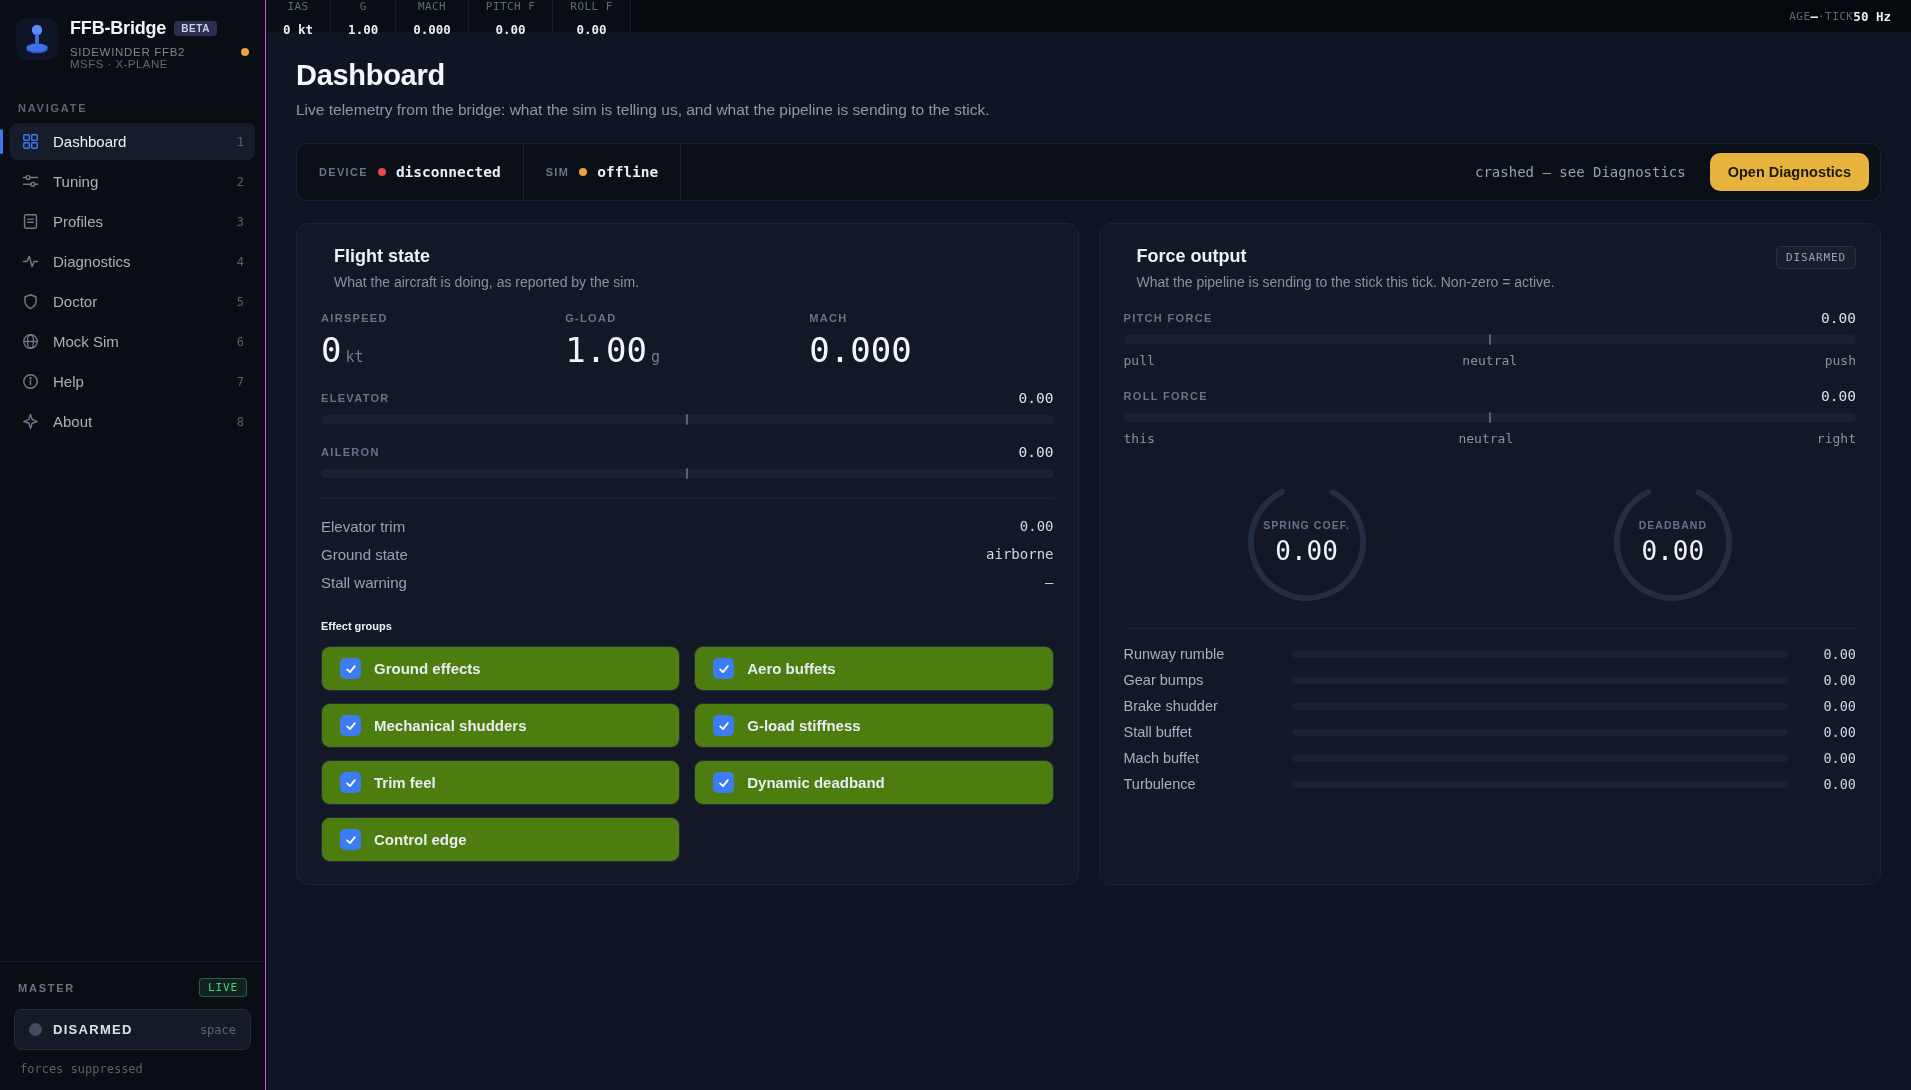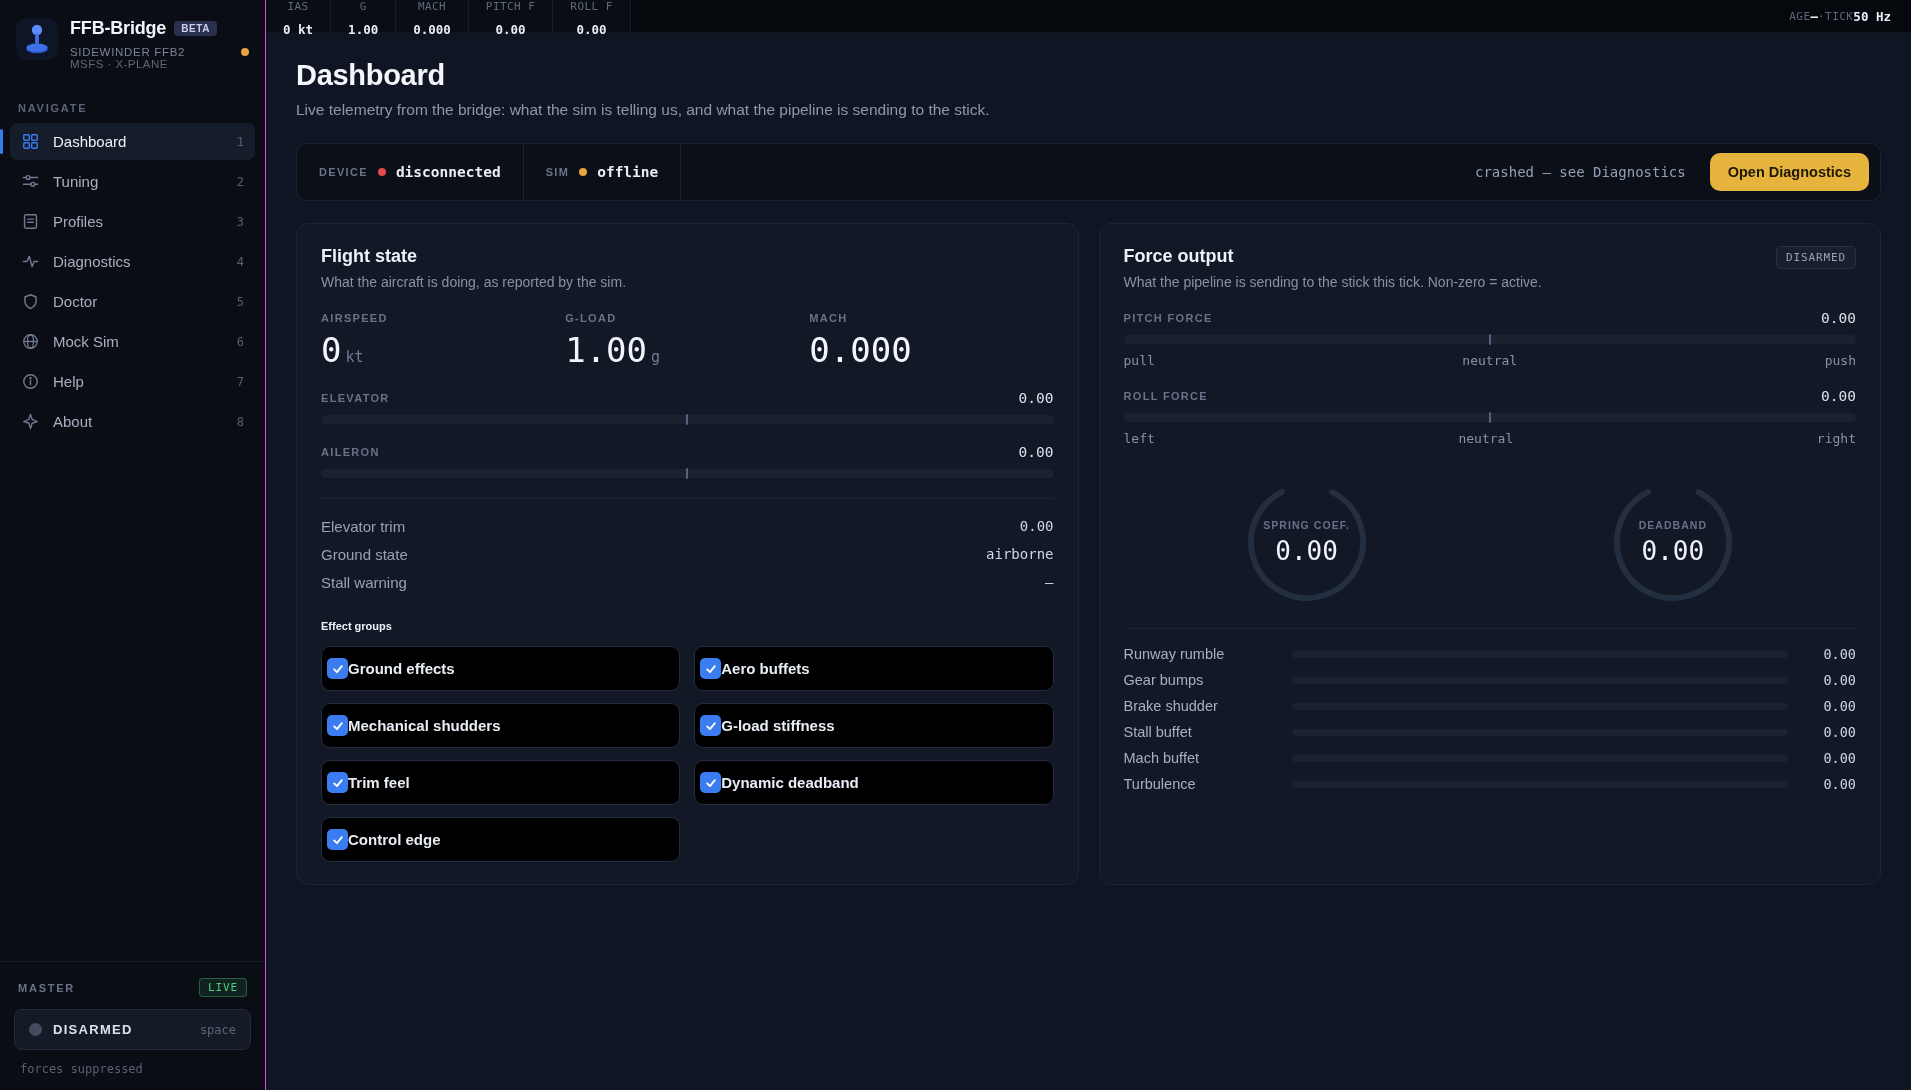--- a/index.html
+++ b/index.html
@@ -60,21 +60,21 @@
 
   .statusbar{display:flex;align-items:center;background:#0b0f18;border:1px solid #1b2231;border-radius:10px;height:58px;margin-bottom:22px;}
   .status-cell{display:flex;align-items:center;gap:10px;padding:0 22px;height:100%;border-right:1px solid #1b2231;}
   .status-label{font-size:11px;letter-spacing:.12em;color:#6b7589;font-weight:700;}
   .status-value{font-family:"DejaVu Sans Mono",monospace;font-size:14.5px;font-weight:600;color:#e9eef6;}
   .status-msg{margin-left:auto;font-family:"DejaVu Sans Mono",monospace;font-size:14px;color:#96a0b4;padding-right:24px;}
   .diag-btn{background:var(--warning);color:#1f1805;border:none;border-radius:10px;font-weight:700;font-size:14.5px;padding:11px 18px;margin-right:11px;font-family:"Liberation Sans",sans-serif;cursor:pointer;}
 
   .cards{display:grid;grid-template-columns:1fr 1fr;gap:20px;}
   .card{background:#121826;border:1px solid #1d2433;border-radius:12px;padding:22px 24px;}
-  .card-title-row{display:flex;align-items:flex-start;justify-content:space-between;}
+  .card-title-row{display:flex;align-items:flex-start;justify-content:space-between;margin-left:13px;}
   .card-title{font-size:18px;font-weight:700;color:#edf1f8;margin:0;}
   .card-sub{font-size:14px;color:#8791a5;margin:7px 0 0;}
   .force-badge{font-family:"DejaVu Sans Mono",monospace;font-size:11px;color:#99a4b9;background:#181f2d;border:1px solid #2a3346;padding:4px 9px;border-radius:5px;letter-spacing:.08em;}
 
   .metrics{display:grid;grid-template-columns:1fr 1fr 1fr;margin-top:22px;}
   .metric-label{font-size:11px;letter-spacing:.12em;color:#68728a;font-weight:700;}
   .metric-value{font-family:"DejaVu Sans Mono",monospace;font-size:34px;color:#f2f5fb;margin-top:6px;}
   .metric-unit{font-size:15px;color:#707c92;margin-left:4px;}
 
   .axis-block{margin-top:20px;}
@@ -85,21 +85,21 @@
   .track::after{content:"";position:absolute;left:50%;top:-1px;bottom:-1px;width:2px;background:#55627e;transform:translateX(-50%);border-radius:1px;}
   .axis-scale{display:flex;justify-content:space-between;font-family:"DejaVu Sans Mono",monospace;font-size:13px;color:#8792a6;margin-top:9px;}
 
   .kv-rows{margin-top:20px;border-top:1px solid #1c2434;padding-top:13px;}
   .kv-row{display:flex;justify-content:space-between;align-items:center;padding:5.5px 0;}
   .kv-label{font-size:15px;color:#97a1b4;}
   .kv-value{font-family:"DejaVu Sans Mono",monospace;font-size:14px;color:#cfd7e5;}
 
   .effects-title{font-size:11px;font-weight:700;color:#edf1f8;margin:24px 0 14px;}
   .effects-grid{display:grid;grid-template-columns:1fr 1fr;gap:12px 14px;}
-  .effect-item{display:flex;align-items:center;background:#000000;border:1px solid #222c3e;border-radius:9px;padding:11px 5px;cursor:pointer;}
+  .effect-item{display:flex;align-items:center;gap:13px;background:#4d7c0f;border:1px solid #222c3e;border-radius:9px;padding:11px 18px;cursor:pointer;}
   .checkbox{width:21px;height:21px;border-radius:5px;background:var(--accent);display:flex;align-items:center;justify-content:center;flex:0 0 auto;}
   .checkbox svg{width:14px;height:14px;}
   .effect-label{font-size:15px;font-weight:600;color:#e8edf5;}
 
   .gauges{display:flex;justify-content:space-around;margin:30px 0 12px;}
   .gauge{position:relative;width:132px;height:132px;}
   .gauge svg{position:absolute;inset:0;}
   .gauge-center{position:absolute;inset:0;display:flex;flex-direction:column;align-items:center;justify-content:center;gap:5px;}
   .gauge-label{font-size:10.5px;letter-spacing:.1em;color:#66718a;font-weight:700;}
   .gauge-value{font-family:"DejaVu Sans Mono",monospace;font-size:26px;color:#f0f4fa;}
@@ -450,21 +450,21 @@
             </div>
           </div>
 
           <div class="axis-block">
             <div class="axis-head">
               <span class="axis-label">ROLL FORCE</span>
               <span class="axis-value">0.00</span>
             </div>
             <div class="track"></div>
             <div class="axis-scale">
-              <span>left</span>
+              <span>this</span>
               <span>neutral</span>
               <span>right</span>
             </div>
           </div>
 
           <div class="gauges">
             <div class="gauge">
               <svg viewBox="0 0 132 132" aria-hidden="true">
                 <circle cx="66" cy="66" r="56" fill="none" stroke="#242e41" stroke-width="6" stroke-linecap="round" stroke-dasharray="299 53" transform="rotate(-63 66 66)"></circle>
               </svg>

